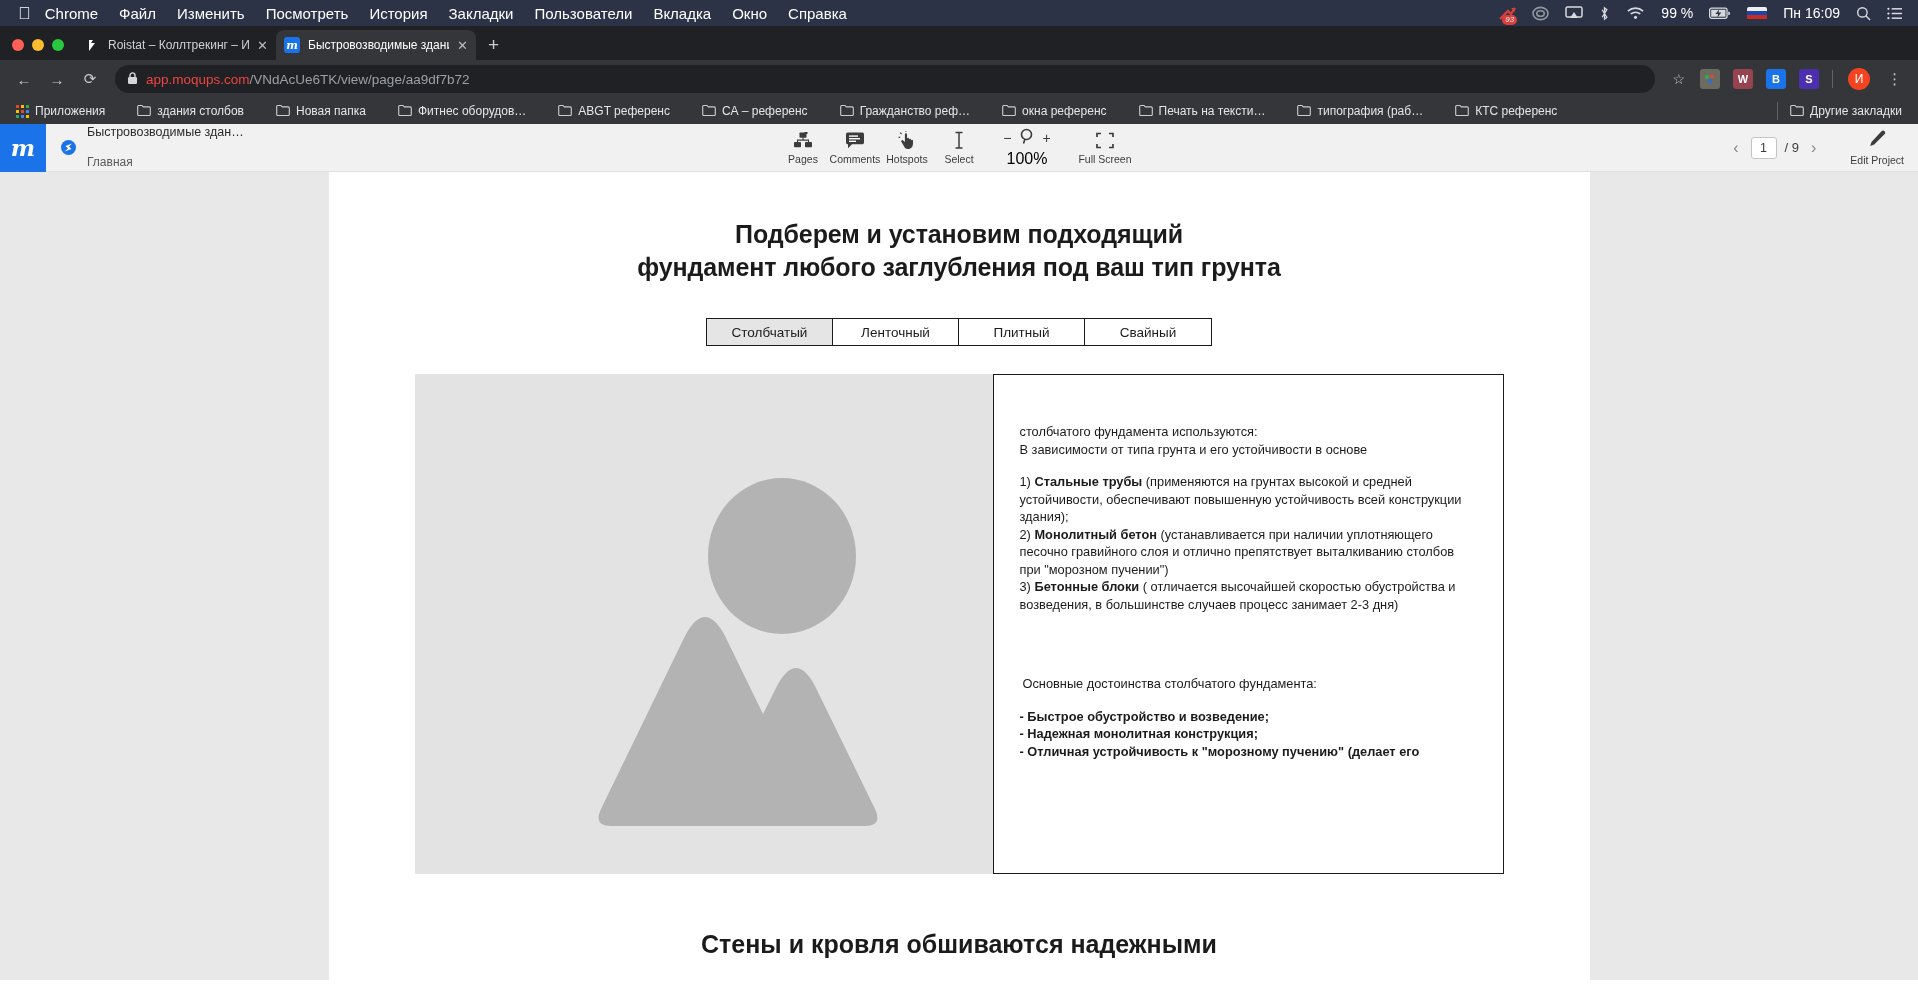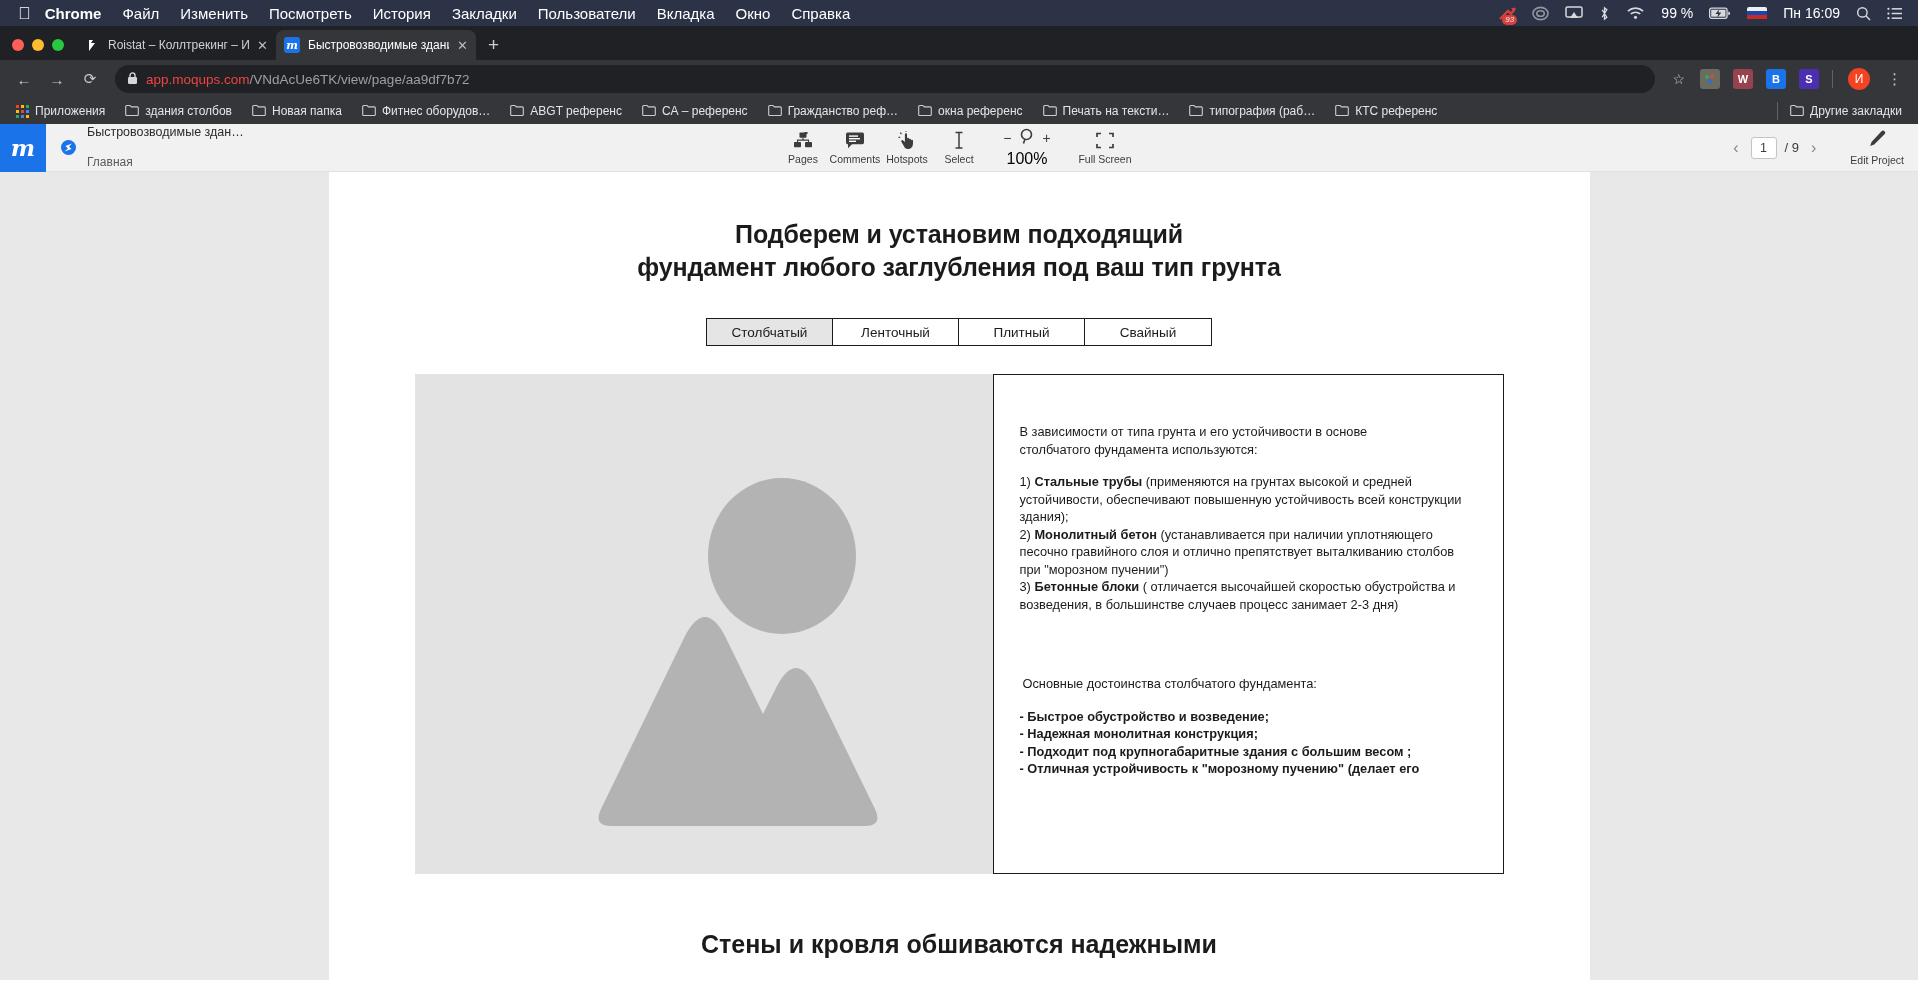--- a/index.html
+++ b/index.html
@@ -14,21 +14,21 @@
   .macbar {
     height: 26px; width: 100%;
     background: #2c3347;
     display: flex; align-items: center;
     color: #ffffff; font-size: 15px;
     padding: 0 10px;
     position: relative;
   }
   .macbar .apple { font-size: 17px; margin: 0 14px 0 8px; line-height: 1; }
   .macbar .mi { margin-right: 21px; white-space: nowrap; }
-  .macbar .mi.bold { font-weight: bold; text-align: right; }
+  .macbar .mi.bold { font-weight: normal; text-align: right; }
   .macbar-right {
     margin-left: auto; display: flex; align-items: center; gap: 16px;
     font-size: 14px; padding-right: 6px;
   }
   .mb-ico { display: inline-flex; align-items: flex-start; position: relative; opacity: .92; }
   .badge-red {
     position: absolute; bottom: -4px; left: 3px;
     background: #e8413a; color: #fff; font-size: 8px;
     border-radius: 7px; padding: 0 3px; line-height: 10px;
   }
@@ -87,21 +87,21 @@
   .avatar-u {
     width: 22px; height: 22px; border-radius: 50%; background: #f44321;
     color: #fff; font-size: 12px; display: flex;
     align-items: center; justify-content: center; margin: 0 6px;
   }
   .kebab { color: #c7cacc; font-size: 15px; padding: 0 6px; letter-spacing: 0; }
   .vsep { width: 1px; height: 18px; background: #5f6368; margin: 0 4px; }
 
   .bookmarks {
     height: 26px; display: flex; align-items: center;
-    gap: 4px; padding: 0 8px; background: #35363a;
+    gap: 16px; padding: 0 8px; background: #35363a;
     font-size: 12px; color: #e3e5e7;
   }
   .bm { display: flex; align-items: center; gap: 6px; padding: 3px 8px; white-space: nowrap; }
   .bm .fld { font-size: 12px; color: #cbcdd0; }
   .apps-grid { display: grid; grid-template-columns: repeat(3,3px); gap: 2px; }
   .apps-grid i { width: 3px; height: 3px; display: block; }
   .bm-right { margin-left: auto; display: flex; align-items: center; }
 
   
   .appbar {
@@ -584,42 +584,41 @@
     <div class="board">
 
       <div class="imgph">
         <svg width="578" height="500" viewBox="0 0 578 500">
           <ellipse cx="367" cy="182" rx="74" ry="78" fill="#b3b3b3"></ellipse>
           <path d="M196 452 q-18 0 -10 -17 L270 262 q20 -38 40 0 l38 78 l14 -28 q19 -36 38 0 l60 123 q8 17 -10 17 z" fill="#b3b3b3"></path>
         </svg>
       </div>
 
       <div class="textpanel">
+        <p>столбчатого фундамента используются:</p>
         <p>В зависимости от типа грунта и его устойчивости в основе</p>
-        <p>столбчатого фундамента используются:</p>
         <div class="gap-sm"></div>
         <p>
           <span>1)</span>
           <b>Стальные трубы</b><span> (применяются на грунтах высокой и средней устойчивости, обеспечивают повышенную устойчивость всей конструкции здания);</span>
         </p>
         <p>
           <span>2)</span>
           <b>Монолитный бетон</b><span> (устанавливается при наличии уплотняющего песочно гравийного слоя и отлично препятствует выталкиванию столбов при "морозном пучении")</span>
         </p>
         <p>
           <span>3)</span>
           <b>Бетонные блоки</b><span> ( отличается высочайшей скоростью обустройства и возведения, в большинстве случаев процесс занимает 2-3 дня)</span>
         </p>
 
         <div class="gap-lg"></div>
 
         <p style="padding-left:3px;">Основные достоинства столбчатого фундамента:</p>
         <div class="gap-sm"></div>
         <p class="clip" style="font-weight:bold;">- Быстрое обустройство и возведение;</p>
         <p class="clip" style="font-weight:bold;">- Надежная монолитная конструкция;</p>
-        <p class="clip" style="font-weight:bold;">- Подходит под крупногабаритные здания с большим весом ;</p>
         <p class="clip" style="font-weight:bold;">- Отличная устройчивость к "морозному пучению" (делает его</p>
       </div>
     </div>
 
     <div class="h1-bottom">Стены и кровля обшиваются надежными</div>
   </div>
 </div>
 
 </body></html>

